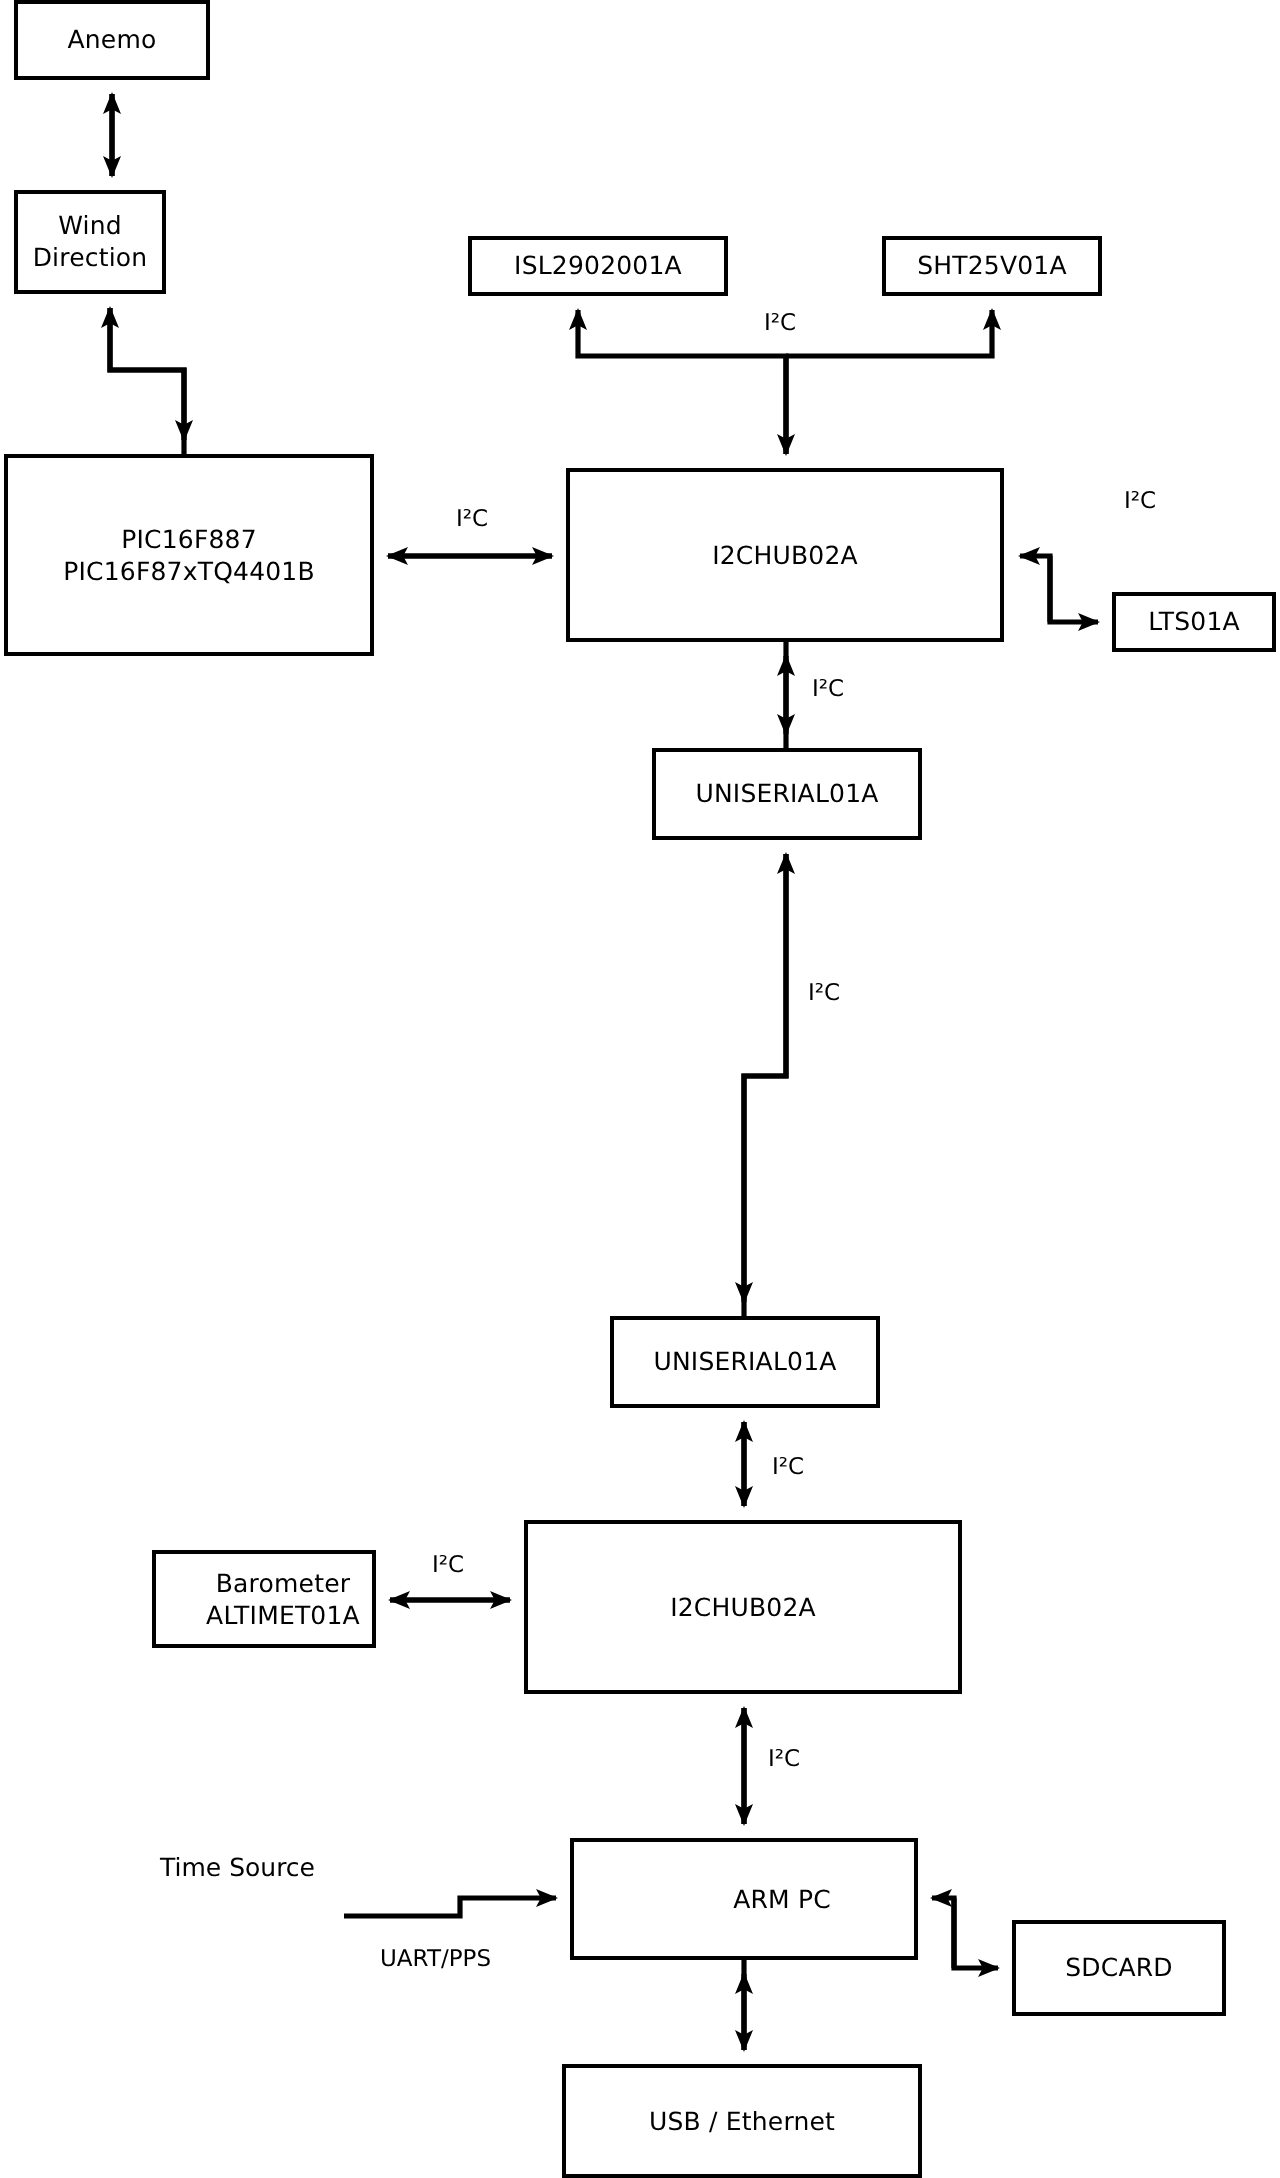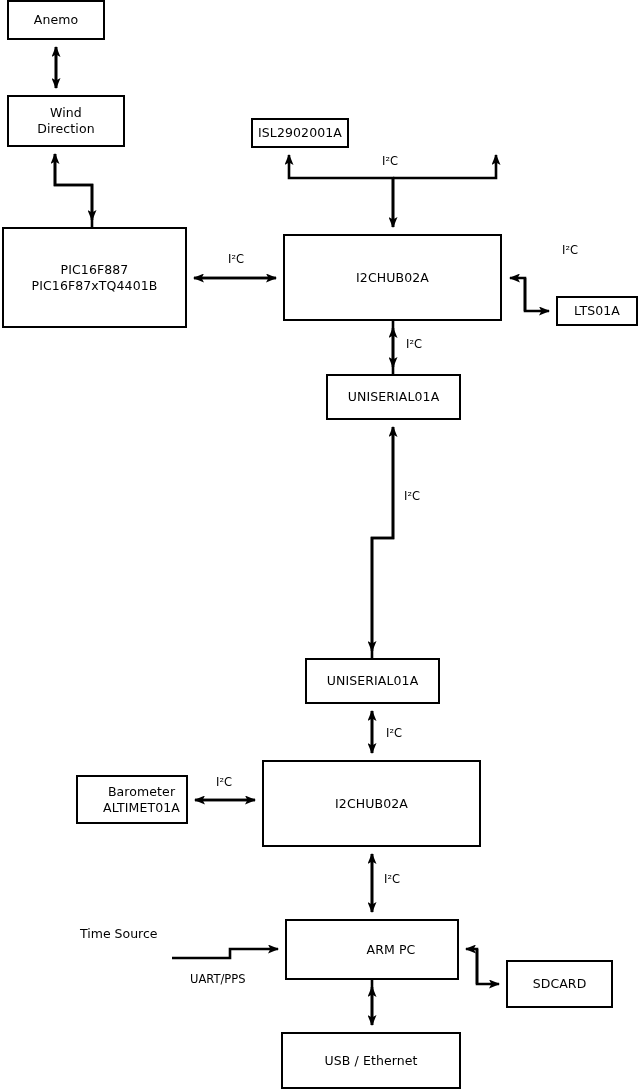--- a/index.html
+++ b/index.html
@@ -128,30 +128,33 @@
 
     <g>
       <line x1="372" y1="980" x2="372" y2="1025" stroke="#000" stroke-width="2.6" marker-end="url(#ah)"></line>
       <line x1="372" y1="1025" x2="372" y2="987" stroke="#000" stroke-width="2.6" marker-end="url(#ah)"></line>
     </g>
   </svg>
 
 <div class="node" style="left: 7px; top: 0px; width: 98px; height: 40px; border-color: rgb(0, 0, 0);">
       <span style="white-space: pre-line;">Anemo</span>
     </div>
-    <div class="node" style="left: 7px; top: 95px; width: 118px; height: 52px; border-color: rgb(0, 0, 0);">
+    <div class="node" style="left: 7px; top: 95px; width: 76px; height: 52px; border-color: rgb(0, 0, 0);">
       <span style="white-space: pre-line;">Wind
 Direction</span>
     </div>
     <div class="node" style="left: 2px; top: 227px; width: 185px; height: 101px; border-color: rgb(0, 0, 0);">
       <span style="white-space: pre-line;">PIC16F887
 PIC16F87xTQ4401B</span>
     </div>
-    <div class="node" style="left: 251px; top: 118px; width: 98px; height: 30px; border-color: rgb(0, 0, 0);">
+    <div class="node" style="left: 234px; top: 118px; width: 130px; height: 30px; border-color: rgb(0, 0, 0);">
       <span style="white-space: pre-line;">ISL2902001A</span>
+    </div>
+    <div class="node" style="left: 441px; top: 118px; width: 110px; height: 30px; border-color: rgb(0, 0, 0);">
+      <span style="white-space: pre-line;">SHT25V01A</span>
     </div>
     <div class="node" style="left: 283px; top: 234px; width: 219px; height: 87px; border-color: rgb(0, 0, 0);">
       <span style="white-space: pre-line;">I2CHUB02A</span>
     </div>
     <div class="node" style="left: 556px; top: 296px; width: 82px; height: 30px; border-color: rgb(0, 0, 0);">
       <span style="white-space: pre-line;">LTS01A</span>
     </div>
     <div class="node" style="left: 326px; top: 374px; width: 135px; height: 46px; border-color: rgb(0, 0, 0);">
       <span style="white-space: pre-line;">UNISERIAL01A</span>
     </div>

